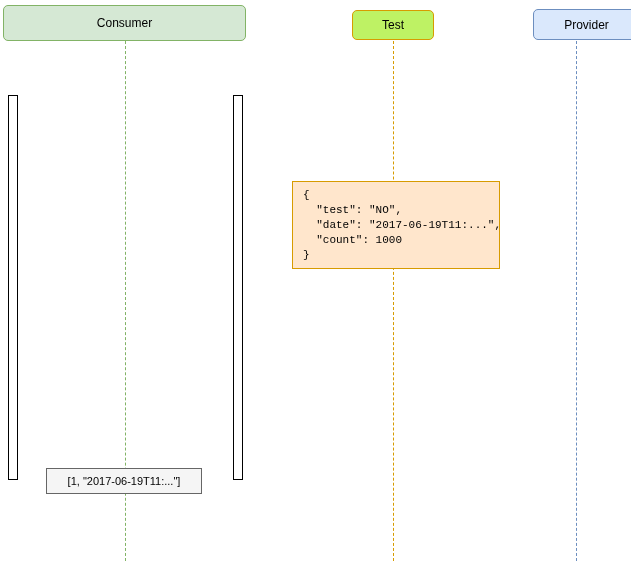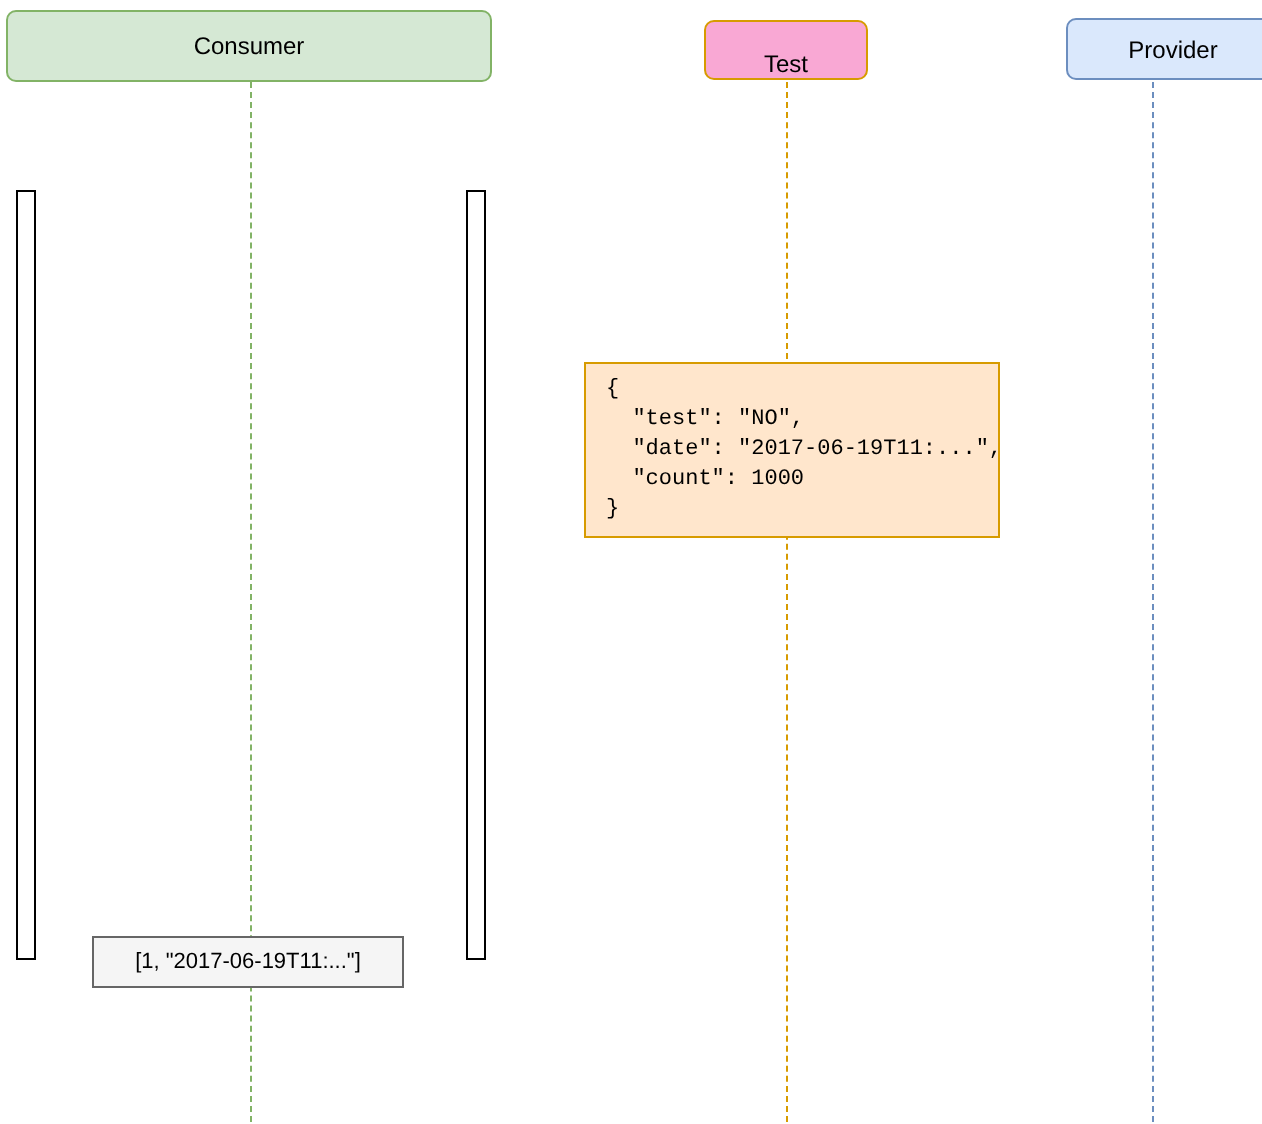--- a/index.html
+++ b/index.html
@@ -27,24 +27,23 @@
     left: 3px;
     top: 5px;
     width: 243px;
     background: #d5e8d4;
     border-color: #82b366;
   }
   .test-box {
     left: 352px;
     top: 10px;
     width: 82px;
-    background: #f9a8d4;
+    background: #bef264;
     border-color: #d79b00;
     height: 30px;
-    align-items: flex-end;
   }
   .provider-box {
     left: 533px;
     top: 9px;
     width: 107px;
     background: #dae8fc;
     border-color: #6c8ebf;
     height: 31px;
   }
   .lifeline {

